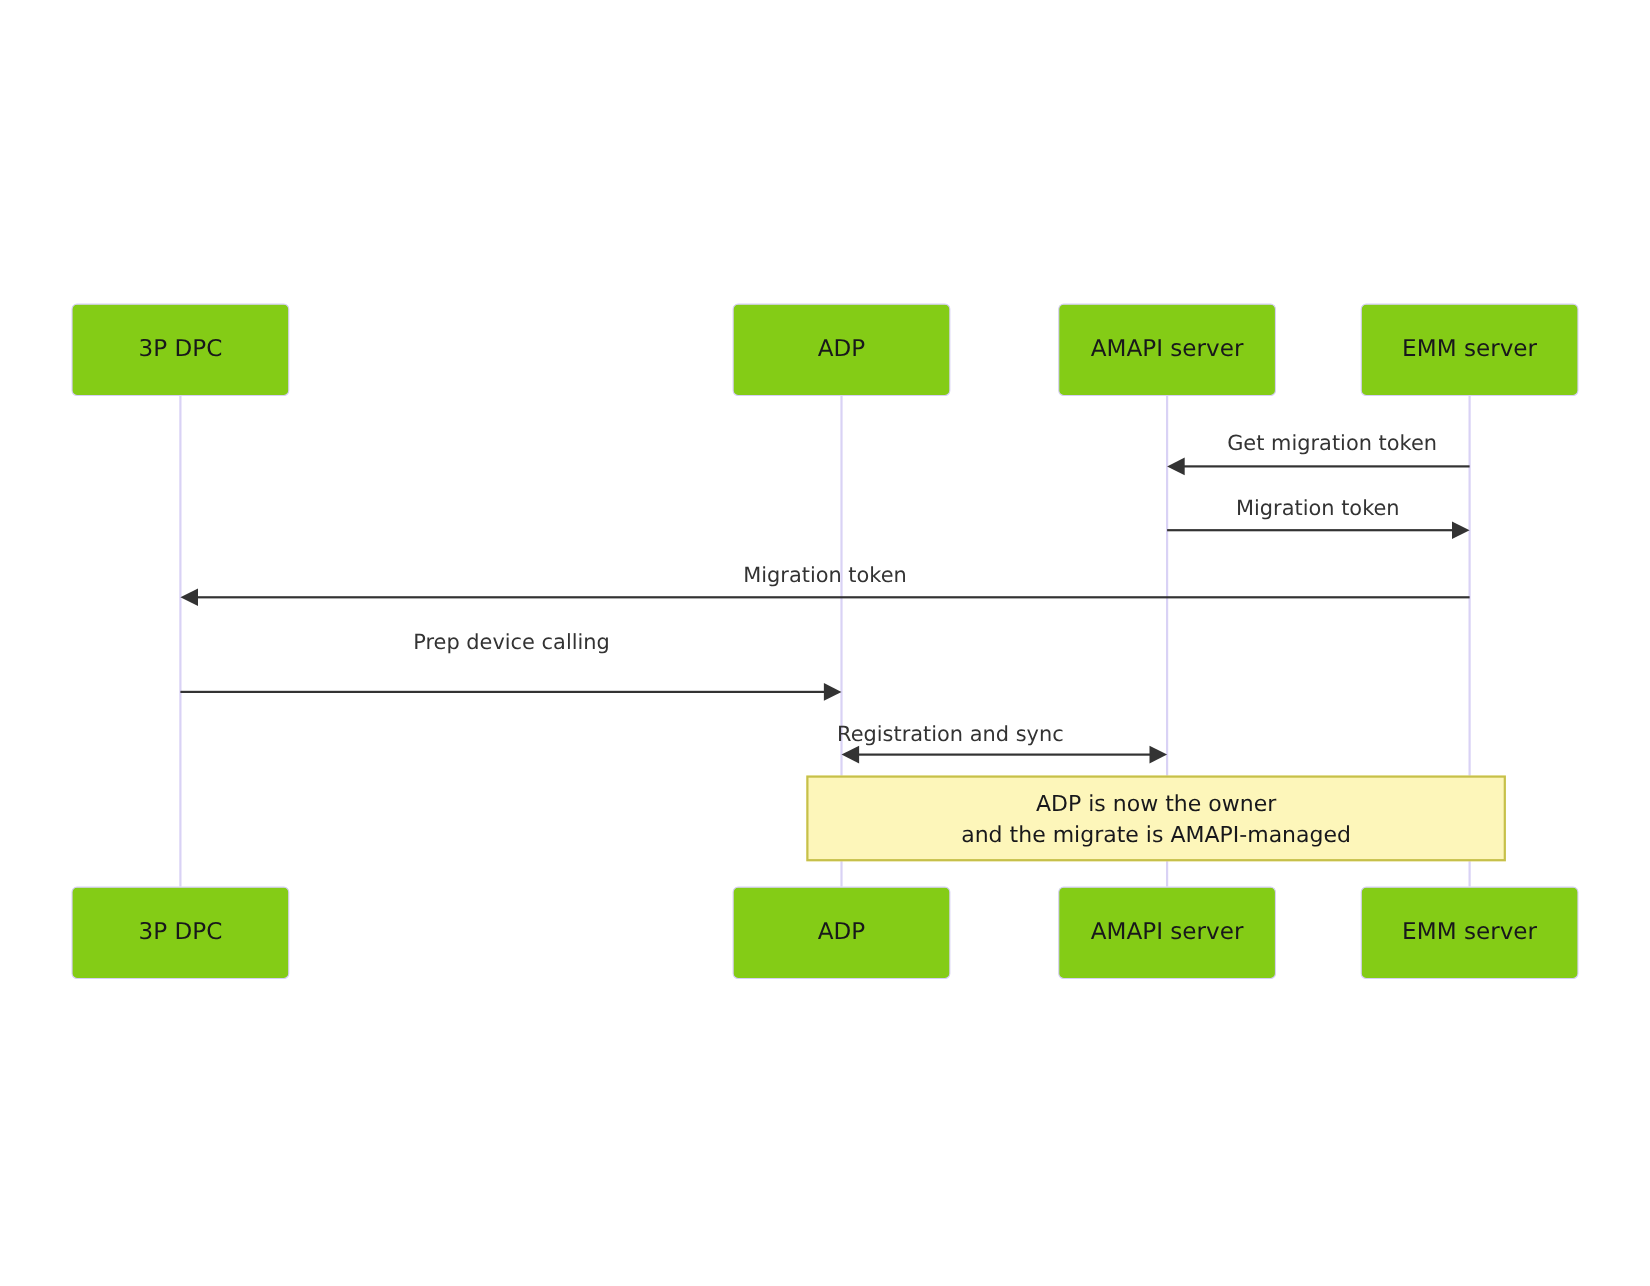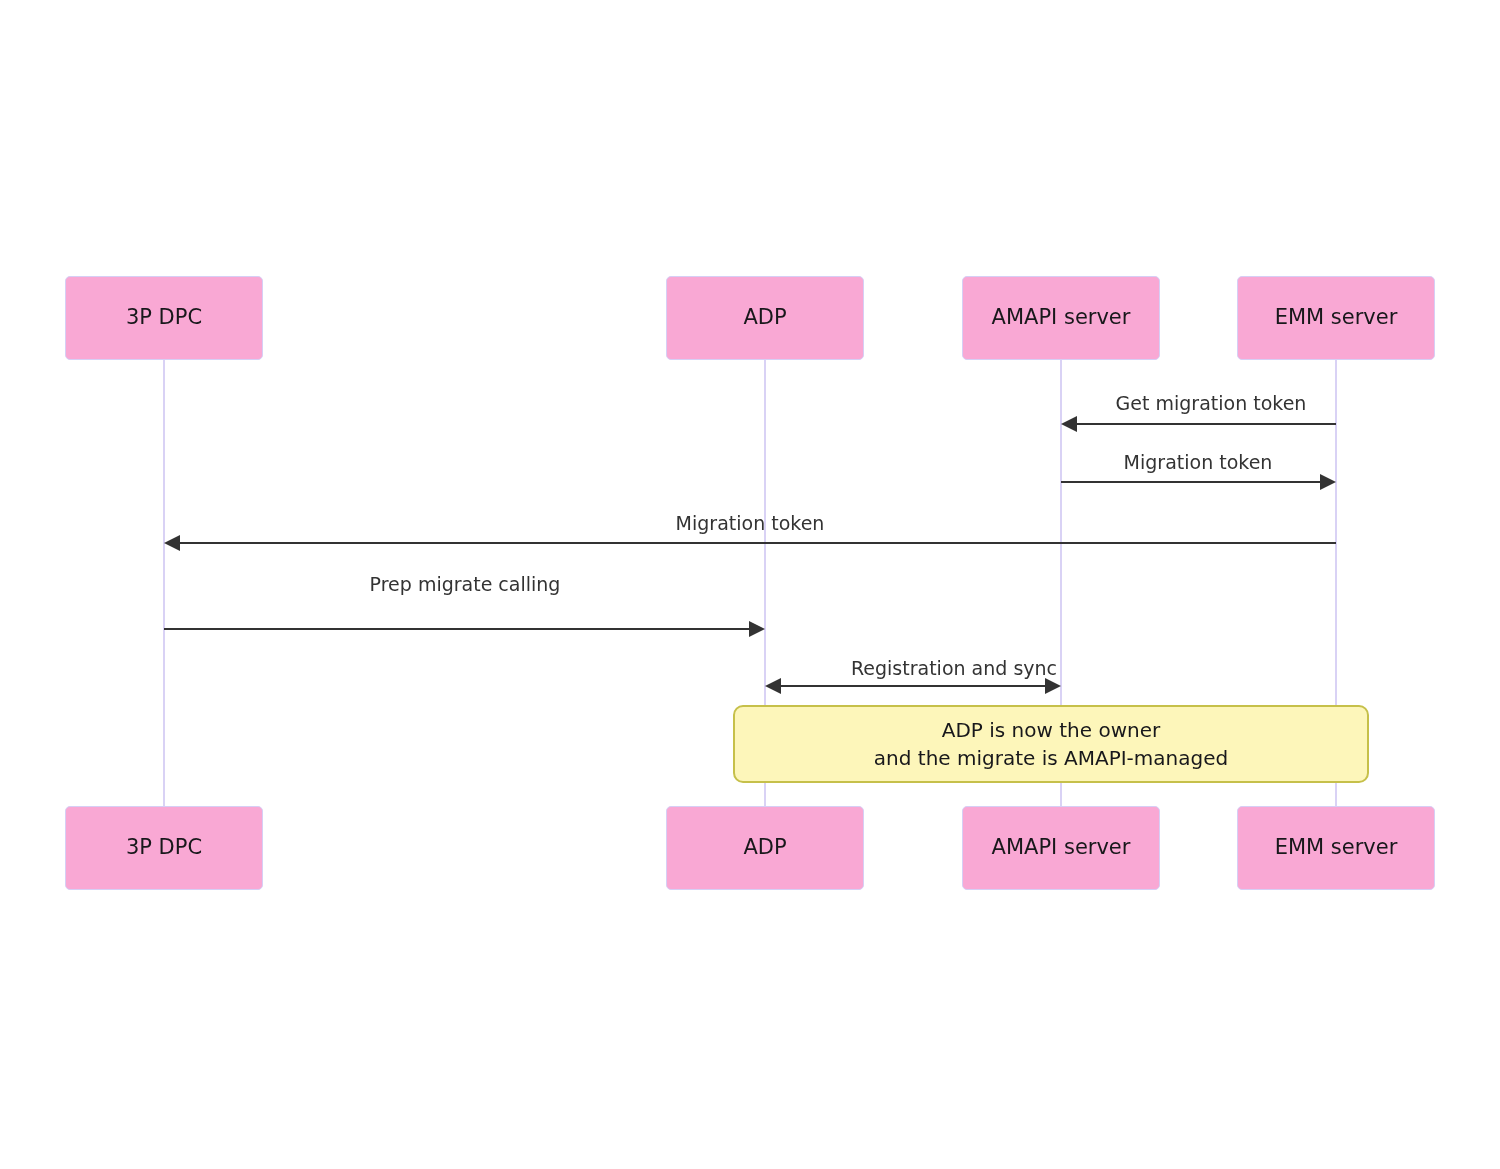--- a/index.html
+++ b/index.html
@@ -18,21 +18,21 @@
     overflow: hidden;
   }
   .lifeline {
     position: absolute;
     width: 2px;
     background: #d9d2f5;
   }
   .participant-box {
     position: absolute;
     box-sizing: border-box;
-    background: #f9a8d4;
+    background: #84cc16;
     border: 1px solid #d6cff5;
     border-radius: 5px;
     display: flex;
     align-items: center;
     justify-content: center;
   }
   .participant-label {
     font-size: 21px;
     color: #18181b;
     font-family: "DejaVu Sans", sans-serif;
@@ -143,31 +143,31 @@
         <div style="position: absolute; left: 750px; transform: translateX(-50%); text-align: center;">
           <div>Migration token</div>
         </div>
       </div>
     </div>
     <div>
       <div class="msg-line" style="left: 164px; width: 597px; top: 628px;"></div>
       <div class="arrowhead right" style="left: 749px; top: 621px;"></div>
       <div class="msg-label" style="left: 0px; top: 571px; width: 100%; text-align: left;">
         <div style="position: absolute; left: 465px; transform: translateX(-50%); text-align: center;">
-          <div>Prep migrate calling</div>
+          <div>Prep device calling</div>
         </div>
       </div>
     </div>
     <div>
       <div class="msg-line" style="left: 769px; width: 288px; top: 685px;"></div>
       <div class="arrowhead right" style="left: 1045px; top: 678px;"></div>
       <div class="arrowhead left" style="left: 765px; top: 678px;"></div>
       <div class="msg-label" style="left: 0px; top: 655px; width: 100%; text-align: left;">
-        <div style="position: absolute; left: 954px; transform: translateX(-50%); text-align: center;">
+        <div style="position: absolute; left: 864px; transform: translateX(-50%); text-align: center;">
           <div>Registration and sync</div>
         </div>
       </div>
     </div>
-    <div class="note-box" style="left: 733px; top: 705px; width: 636px; height: 78px; border-radius: 10px;">
+    <div class="note-box" style="left: 733px; top: 705px; width: 636px; height: 78px;">
       <div class="note-line">ADP is now the owner</div>
       <div class="note-line">and the migrate is AMAPI-managed</div>
     </div>
   </div>
 
 </body></html>

